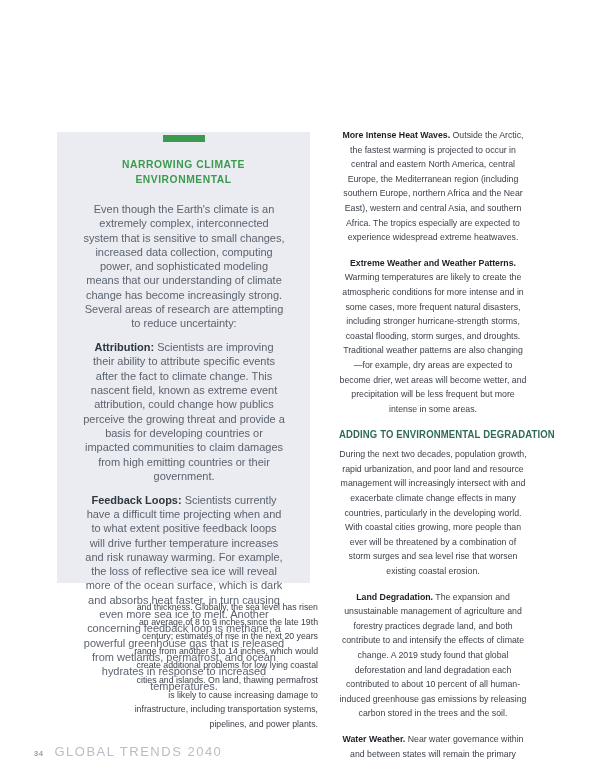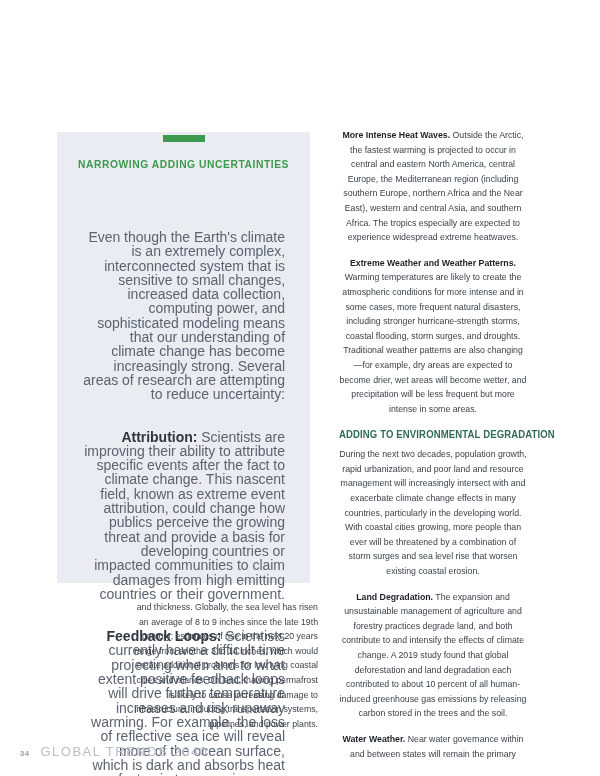--- a/index.html
+++ b/index.html
@@ -40,26 +40,25 @@
     letter-spacing:0.55px;
     line-height:14.5px;
   }
   .sidebar-body {
     position:absolute;
     left:26px; top:70px;
     width:202px;
   }
   .sidebar-body p {
     color:#5c6370;
-    font-size:14px;
+    font-size:11px;
     line-height:14.3px;
     margin-bottom:9.5px;
-    text-align:right;
+    text-align:center;
     letter-spacing:-0.02px;
-    margin-top:28px;
   }
   .sidebar-body p:last-child { margin-bottom:0; }
   .sidebar-body .lead-in {
     color:#2f3640;
     font-weight:bold;
   }
 
   
   .lower-left {
     position:absolute;
@@ -100,21 +99,21 @@
     margin-bottom:6px;
     font-stretch:condensed;
     transform:scaleX(0.90);
     transform-origin:left center;
     white-space:nowrap;
   }
 
   
   .footer {
     position:absolute;
-    left:20px; top:744px;
+    left:34px; top:744px;
     display:flex;
     align-items:baseline;
     gap:11px;
   }
   .footer-page {
     color:#9aa0aa;
     font-size:7.6px;
     font-weight:bold;
     letter-spacing:0.5px;
   }
@@ -124,21 +123,21 @@
     letter-spacing:1.5px;
   }
 </style>
 </head>
 <body>
 
 <div class="page">
 
   <div class="sidebar-box">
     <div class="sidebar-rule"></div>
-    <div class="sidebar-title">NARROWING ADDING UNCERTAINTIES</div>
+    <div class="sidebar-title">NARROWING CLIMATE ENVIRONMENTAL</div>
     <div class="sidebar-body">
       <p>
         <span class="lead-in"></span><span>Even though the Earth's climate is an extremely complex, interconnected system that is sensitive to small changes, increased data collection, computing power, and sophisticated modeling means that our understanding of climate change has become increasingly strong. Several areas of research are attempting to reduce uncertainty:</span>
       </p>
       <p>
         <span class="lead-in">Attribution:</span><span> Scientists are improving their ability to attribute specific events after the fact to climate change. This nascent field, known as extreme event attribution, could change how publics perceive the growing threat and provide a basis for developing countries or impacted communities to claim damages from high emitting countries or their government.</span>
       </p>
       <p>
         <span class="lead-in">Feedback Loops:</span><span> Scientists currently have a difficult time projecting when and to what extent positive feedback loops will drive further temperature increases and risk runaway warming. For example, the loss of reflective sea ice will reveal more of the ocean surface, which is dark and absorbs heat faster, in turn causing even more sea ice to melt. Another concerning feedback loop is methane, a powerful greenhouse gas that is released from wetlands, permafrost, and ocean hydrates in response to increased temperatures.</span>
       </p>

